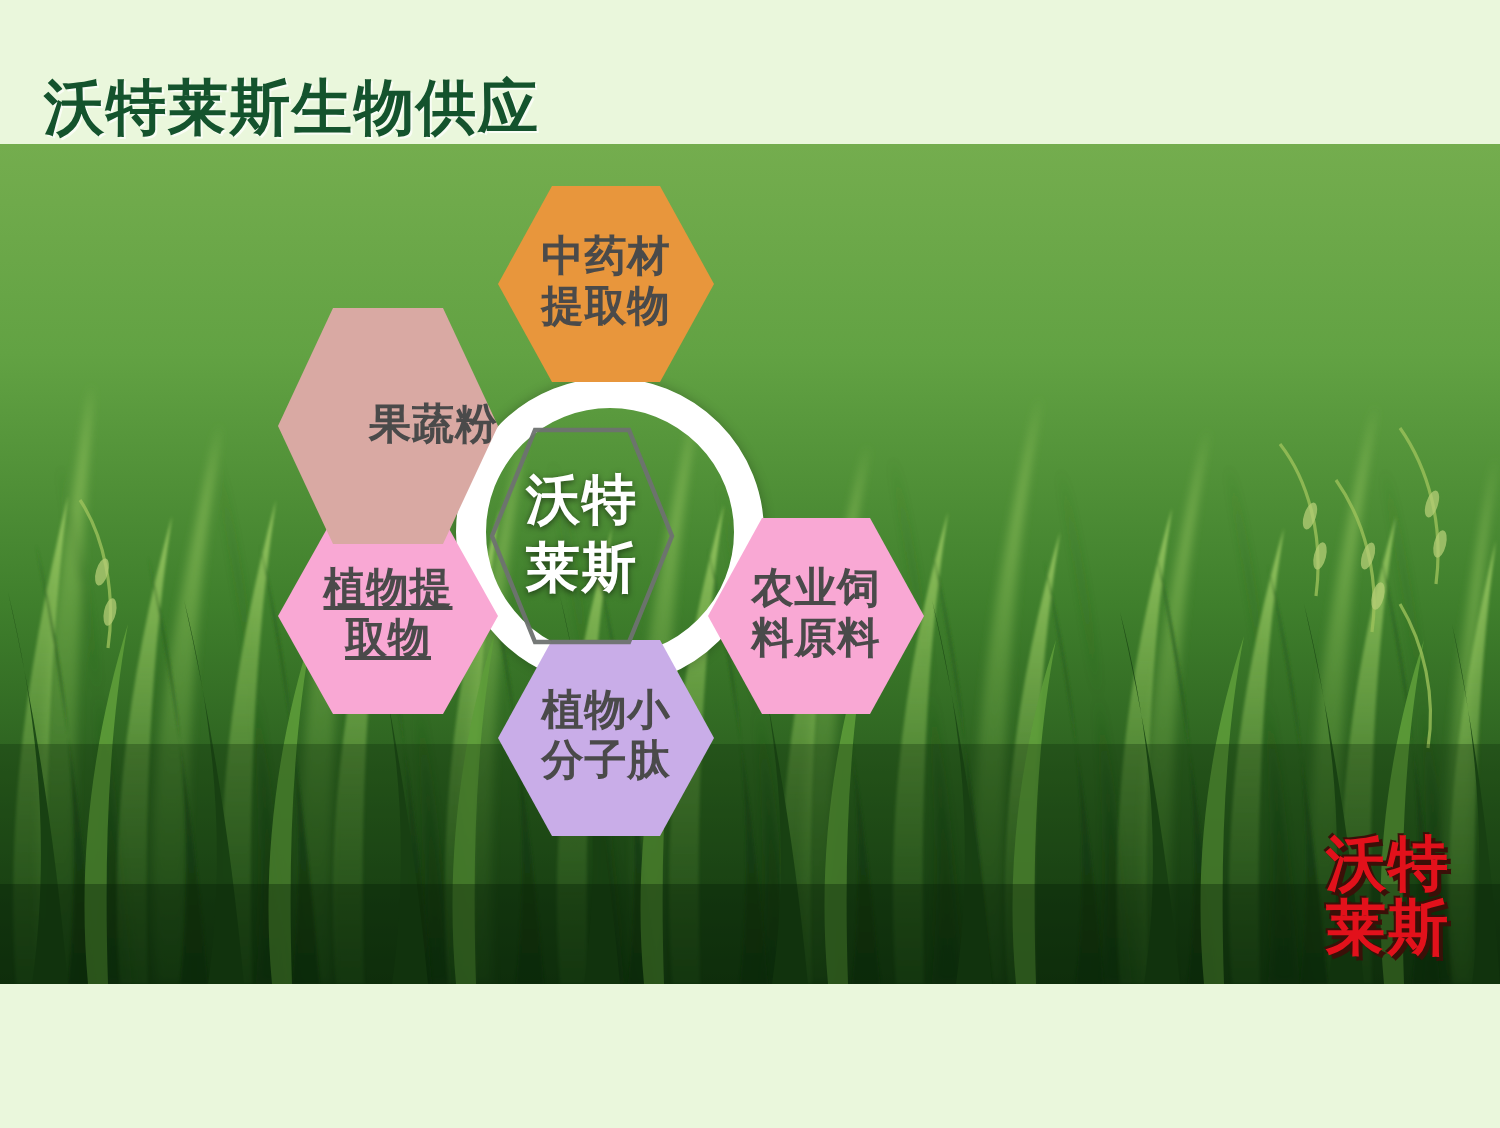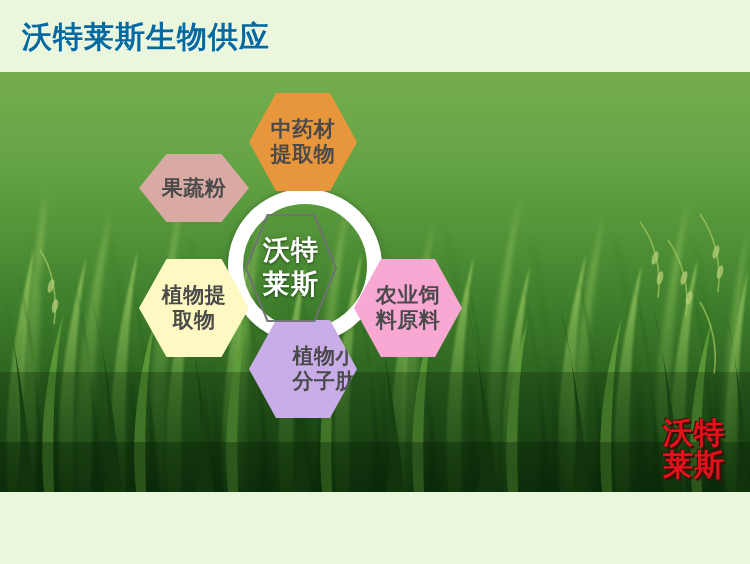--- a/index.html
+++ b/index.html
@@ -25,24 +25,24 @@
   #header {
     position: absolute;
     left: 0; top: 0;
     width: 750px;
     height: 72px;
     background: #eaf7dc;
   }
   #header-title {
     position: absolute;
     left: 22px;
-    top: 17px;
+    top: 34px;
     font-size: 30px;
     font-weight: bold;
-    color: #0369a1;
+    color: #14532d;
     letter-spacing: 1px;
     text-shadow: 1px 1px 0 rgba(255,255,255,0.7);
     white-space: nowrap;
   }
 
   
   #photo {
     position: absolute;
     left: 0;
     top: 72px;
@@ -90,23 +90,23 @@
     font-weight: bold;
     line-height: 1.18;
     letter-spacing: 0.5px;
   }
   .hex .lbl { display: block; width: 100%; }
 
   
   #hex-top      { left: 249px; top:  21px; width: 108px; height: 98px; }
   #hex-upright  { left: 354px; top:  82px; width: 108px; height: 98px; }
   #hex-lowright { left: 354px; top: 187px; width: 108px; height: 98px; }
-  #hex-bottom   { left: 249px; top: 248px; width: 108px; height: 98px; text-align: right; }
+  #hex-bottom   { left: 249px; top: 248px; width: 108px; height: 98px; }
   #hex-lowleft  { left: 139px; top: 187px; width: 110px; height: 98px; }
-  #hex-upleft   { left: 139px; top:  82px; width: 110px; height: 68px; }
+  #hex-upleft   { left: 139px; top:  82px; width: 110px; height: 118px; text-align: right; }
 
   #hex-center {
     position: absolute;
     left: 244px;
     top: 141px;
     width: 94px;
     height: 110px;
     display: flex;
     align-items: center;
     justify-content: center;
@@ -306,21 +306,21 @@
 
 
       <div class="hex" id="hex-lowright" style="background:#f9a8d4;">
         <span class="lbl"><span>农业饲</span><br><span>料原料</span></span>
       </div>
 
       <div class="hex" id="hex-bottom" style="background:#c9ade8;">
         <span class="lbl"><span>植物小</span><br><span>分子肽</span></span>
       </div>
 
-      <div class="hex" id="hex-lowleft" style="background:#fef9c3;">
+      <div class="hex" id="hex-lowleft" style="background:#f9a8d4;text-decoration:underline;">
         <span class="lbl"><span>植物提</span><br><span>取物</span></span>
       </div>
 
       <div class="hex" id="hex-upleft" style="background:#d9a9a3;">
         <span class="lbl">果蔬粉</span>
       </div>
 
       <div id="hex-center">
         <svg class="outline" viewBox="0 0 94 110">
           <polygon points="23.5,2 70.5,2 92,55 70.5,108 23.5,108 2,55" fill="none" stroke="#6e7270" stroke-width="2.2" stroke-opacity="0.95"></polygon>

